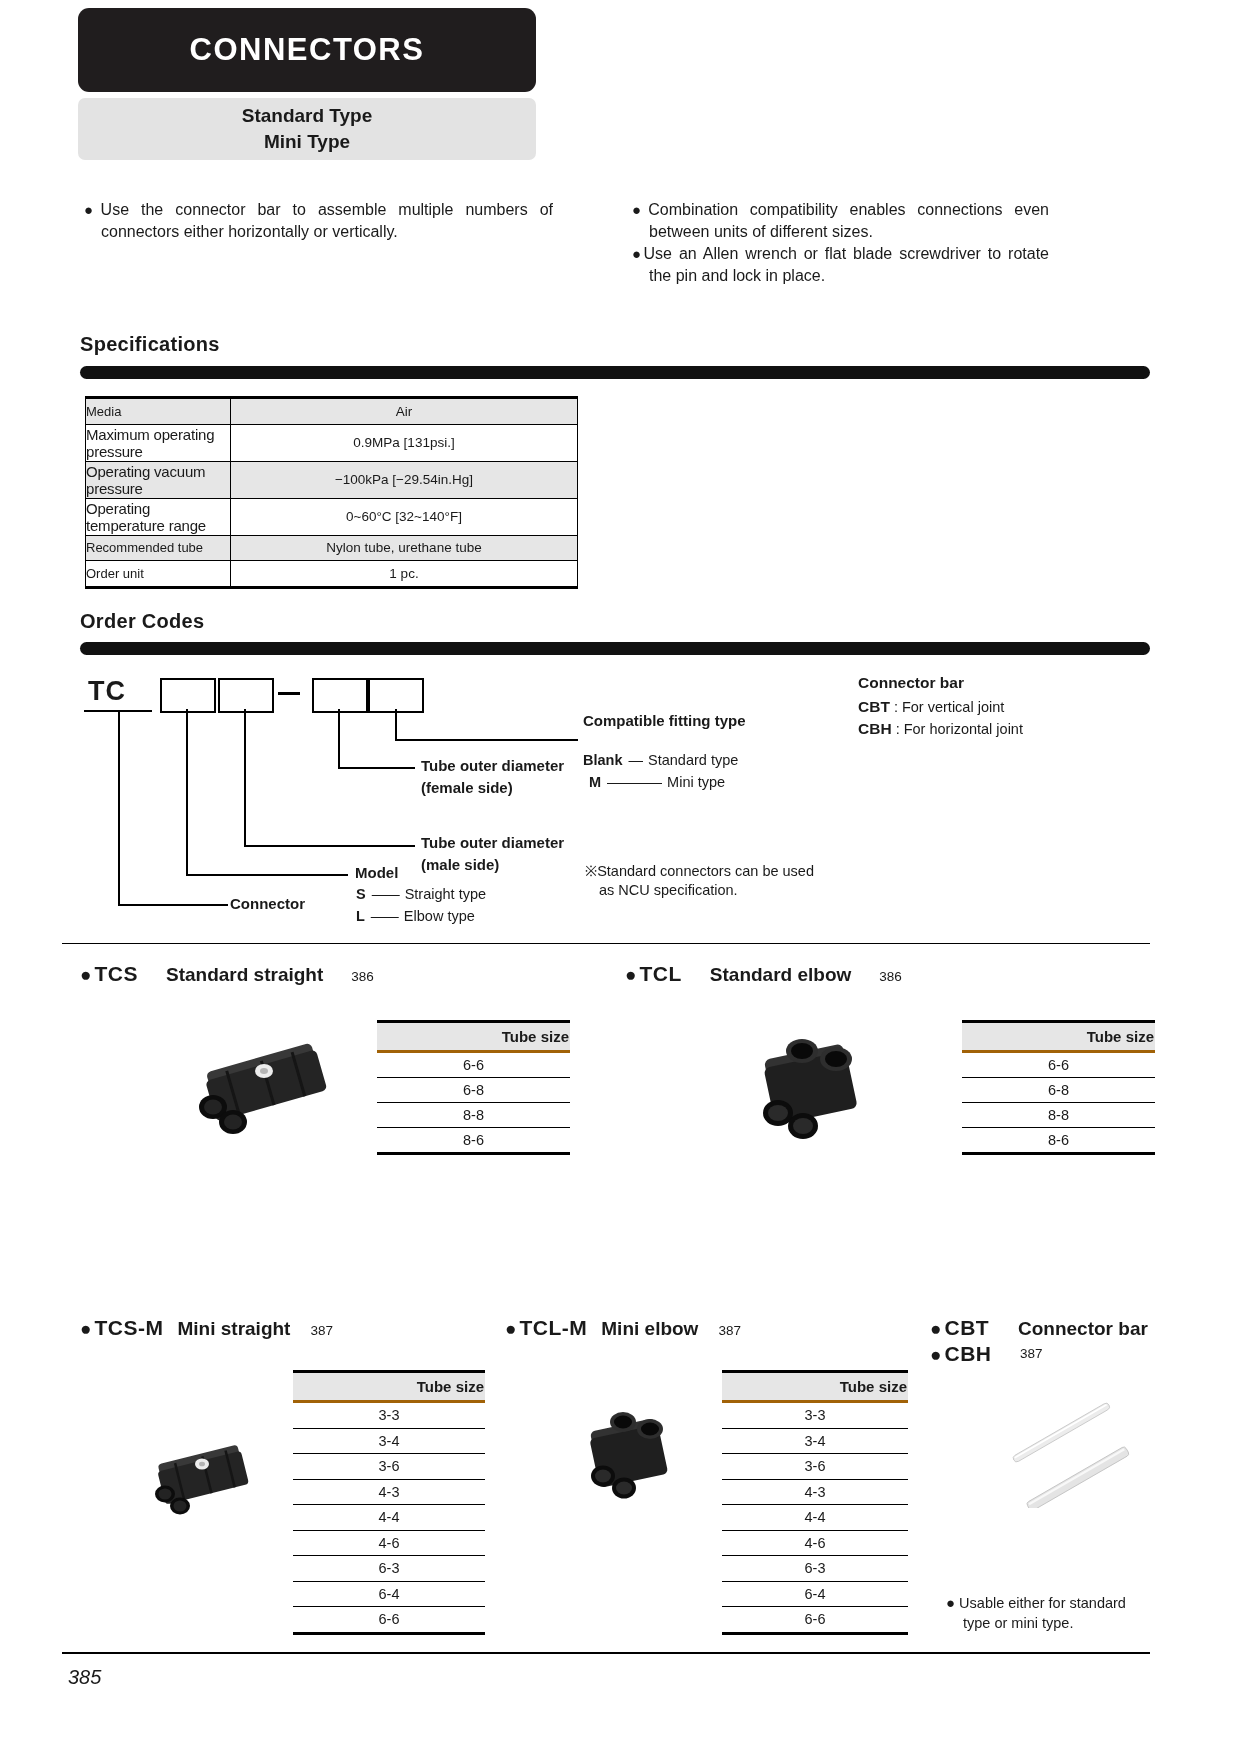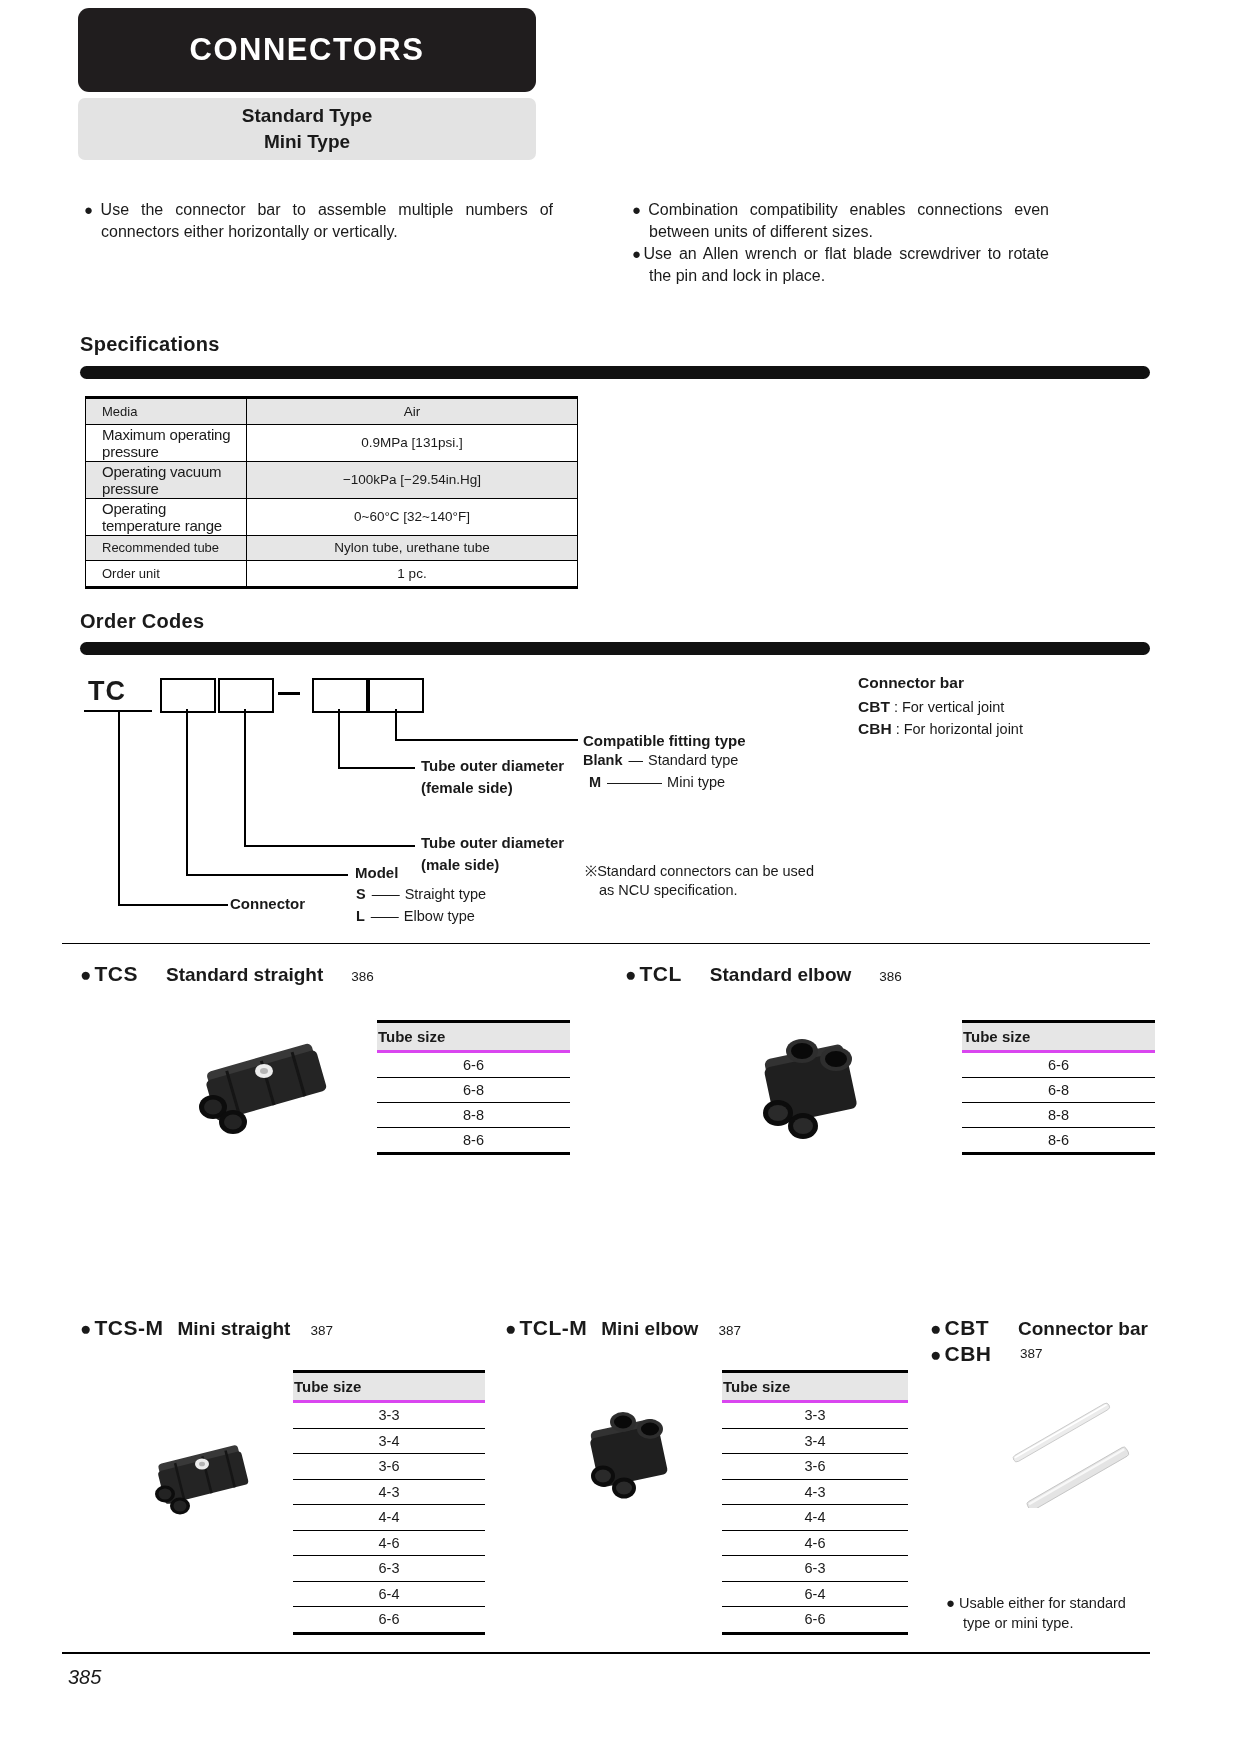--- a/index.html
+++ b/index.html
@@ -20,36 +20,36 @@
        text-indent:-17px;padding-left:17px;margin-top:13px;}
   .dot{font-size:15px;}
   
   .h1{position:absolute;font-size:20px;font-weight:bold;letter-spacing:.3px;}
   .bar{position:absolute;left:80px;width:1070px;height:13px;background:#111;border-radius:7px;}
   
   table.spec{position:absolute;border-collapse:collapse;width:493px;
              border-left:1px solid #000;border-right:1px solid #000;
              border-top:3px solid #000;border-bottom:3px solid #000;}
   table.spec td{border:1px solid #000;height:22.5px;font-size:13px;}
-  table.spec td.lab{width:143px;padding-left:16px;}
+  table.spec td.lab{width:143px;padding-left:0;}
   table.spec td.sm{font-size:15px;letter-spacing:-0.2px;}
   table.spec td.val{text-align:center;font-size:13.5px;}
   table.spec tr.shade{background:#e6e6e6;}
   
   .tc{position:absolute;font-size:27px;font-weight:bold;letter-spacing:1px;}
   .codebox{position:absolute;width:52px;height:31px;border:2px solid #000;background:#fff;}
   .lbl15{position:absolute;font-size:15px;font-weight:bold;white-space:nowrap;}
   .txt14{position:absolute;font-size:14.5px;white-space:nowrap;}
   .opt .code{font-weight:bold;margin-right:6px;}
   .opt .dash{margin-right:6px;letter-spacing:-1px;}
   
   table.tube{position:absolute;border-collapse:collapse;
              border-top:3px solid #000;border-bottom:3px solid #000;}
-  table.tube th{background:#e6e6e6;height:25px;border-bottom:3px solid #d946ef;
-                font-size:15px;font-weight:bold;text-align:left;}
+  table.tube th{background:#e6e6e6;height:25px;border-bottom:3px solid #a16207;
+                font-size:15px;font-weight:bold;text-align:right;}
   table.tube td{height:22px;border-bottom:1px solid #000;text-align:center;font-size:14.5px;}
   table.tube tr:last-child td{border-bottom:none;}
   table.tube.mini td{height:22.5px;}
   
   .sec-head{position:absolute;display:flex;align-items:baseline;white-space:nowrap;}
   .sec-dot{font-size:19px;margin-right:3px;}
   .sec-code{font-size:21px;font-weight:bold;letter-spacing:.5px;}
   .sec-name{font-size:19px;font-weight:bold;}
   .sec-ref{font-size:13.5px;}
   .ml28{margin-left:28px;} .ml14{margin-left:14px;} .ml20{margin-left:20px;}
@@ -126,21 +126,21 @@
   <div class="hl" style="left:118px;top:904px;width:110px;height:1.5px;"></div>
   <div class="hl" style="left:186px;top:709px;width:1.5px;height:166px;"></div>
   <div class="hl" style="left:186px;top:874px;width:162px;height:1.5px;"></div>
   <div class="hl" style="left:244px;top:709px;width:1.5px;height:137px;"></div>
   <div class="hl" style="left:244px;top:845px;width:171px;height:1.5px;"></div>
   <div class="hl" style="left:338px;top:709px;width:1.5px;height:59px;"></div>
   <div class="hl" style="left:338px;top:767px;width:77px;height:1.5px;"></div>
   <div class="hl" style="left:395px;top:709px;width:1.5px;height:31px;"></div>
   <div class="hl" style="left:395px;top:739px;width:183px;height:1.5px;"></div>
 
-  <div class="lbl15" style="left:583px;top:732px;">Compatible fitting type</div>
+  <div class="lbl15" style="left:583px;top:712px;">Compatible fitting type</div>
   <div class="txt14 opt" style="left:583px;top:752px;">
     <span class="code">Blank</span><span class="dash">—</span><span>Standard type</span>
   </div>
   <div class="txt14 opt" style="left:583px;top:774px;margin-left:6px;">
     <span class="code">M</span><span class="dash">————</span><span>Mini type</span>
   </div>
 
   <div class="lbl15" style="left:421px;top:757px;">Tube outer diameter</div>
   <div class="lbl15" style="left:421px;top:779px;">(female side)</div>
   <div class="lbl15" style="left:421px;top:834px;">Tube outer diameter</div>

